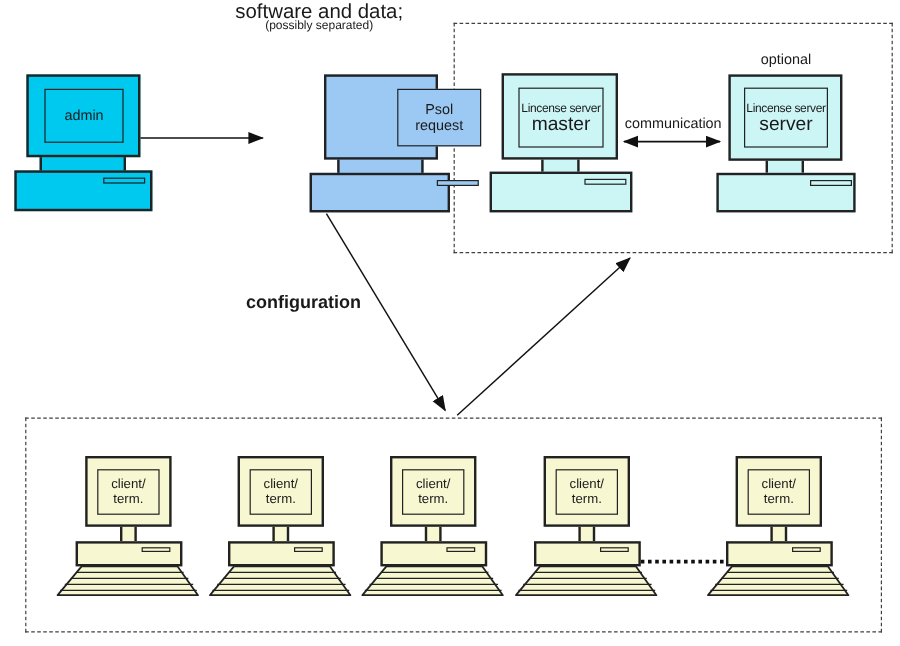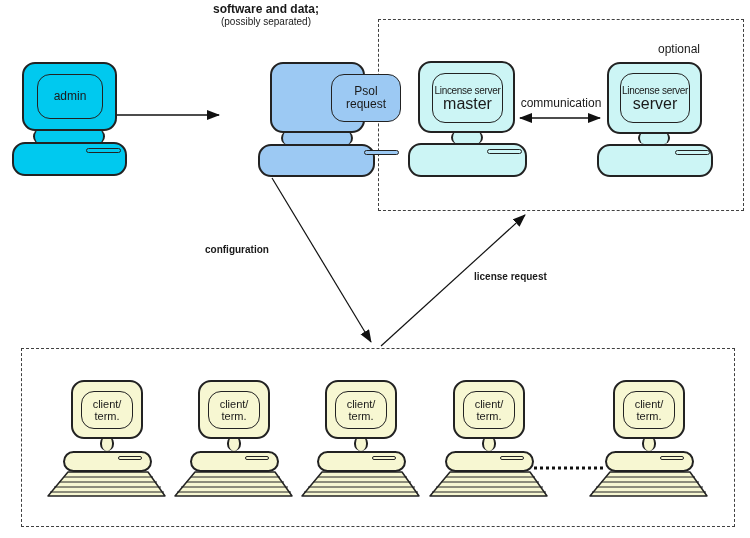--- a/index.html
+++ b/index.html
@@ -7,67 +7,66 @@
     --psol-fill:#9CC9F3;
     --license-fill:#CCF5F5;
     --client-fill:#F7F7D2;
     --outline:#222222;
   }
   html,body{margin:0;padding:0;background:#fff;}
   .stage{
     position:relative;width:750px;height:538px;background:#ffffff;
     font-family:"Liberation Sans", sans-serif;color:#1a1a1a;overflow:hidden;
   }
-  .part{position:absolute;box-sizing:border-box;border-radius:13px;}
+  .part{position:absolute;box-sizing:border-box;}
   .group{position:absolute;z-index:2;}
   .monitor{border:2px solid var(--outline);}
   .screen{border:1px solid var(--outline);display:flex;flex-direction:column;
           align-items:center;justify-content:center;text-align:center;line-height:13px;}
   .neck{border-left:2px solid var(--outline);border-right:2px solid var(--outline);}
   .base{border:2px solid var(--outline);}
   .slot{border:1px solid var(--outline);}
   .fill-admin{background:var(--admin-fill);}
   .fill-psol{background:var(--psol-fill);margin-left:48px;}
   .fill-license{background:var(--license-fill);}
   .fill-client{background:var(--client-fill);}
   .dashed-box{position:absolute;border:1px dashed #404040;z-index:1;}
   .txt{position:absolute;z-index:4;white-space:nowrap;}
   .center{text-align:center;}
-  .bold-label{font-weight:bold;font-size:10px;}
+  .bold-label{font-weight:bold;font-size:15px;}
   .small-cond{font-size:10px;letter-spacing:-0.3px;line-height:10px;}
   .big-sub{font-size:16px;line-height:15px;}
   .client-label{font-size:11px;line-height:12px;}
   .screen-label{font-size:12px;}
-  .note-line1{font-size:12px;line-height:13px;font-weight:bold;}
+  .note-line1{font-size:17px;line-height:13px;}
   .note-line2{font-size:10px;line-height:11px;}
   .note-line3{font-size:11px;font-weight:bold;line-height:12px;margin-top:5px;}
   .note-line4{font-size:12px;line-height:12px;}
   .plain-12{font-size:12px;}
   svg.overlay{position:absolute;left:0;top:0;z-index:3;}
 </style>
 </head>
 <body>
 
 <div class="stage">
 
   <div class="dashed-box" style="left:378px;top:19px;width:364px;height:190px;"></div>
   <div class="dashed-box" style="left:21px;top:348px;width:712px;height:177px;"></div>
 
   <div class="txt center" style="left:187px;top:3px;width:158px;">
     <div class="note-line1">software and data;</div>
     <div class="note-line2">(possibly separated)</div>
   </div>
 
-  <div class="txt center plain-12" style="left:644px;top:42px;width:70px;">optional</div>
+  <div class="txt center plain-12" style="left:620px;top:42px;width:70px;">optional</div>
 
   <div class="txt center plain-12" style="left:511px;top:96px;width:100px;">communication</div>
 
   <div class="txt bold-label" style="left:205px;top:244px;">configuration</div>
 
-  <div class="txt bold-label" style="left:474px;top:271px;">license request</div>
 
   <div class="group" style="left:12px;top:62px;width:117px;height:115px;">
     <div class="part neck fill-admin" style="left:21px;top:67px;width:72px;height:15px;"></div>
     <div class="part monitor fill-admin" style="left:10px;top:0;width:95px;height:69px;">
       <div class="part screen fill-admin screen-label" style="left:13px;top:10px;width:66px;height:45px;">
         <span>admin</span>
       </div>
     </div>
     <div class="part base fill-admin" style="left:0;top:80px;width:115px;height:34px;">
       <div class="part slot fill-admin" style="left:72px;top:4px;width:35px;height:5px;"></div>

